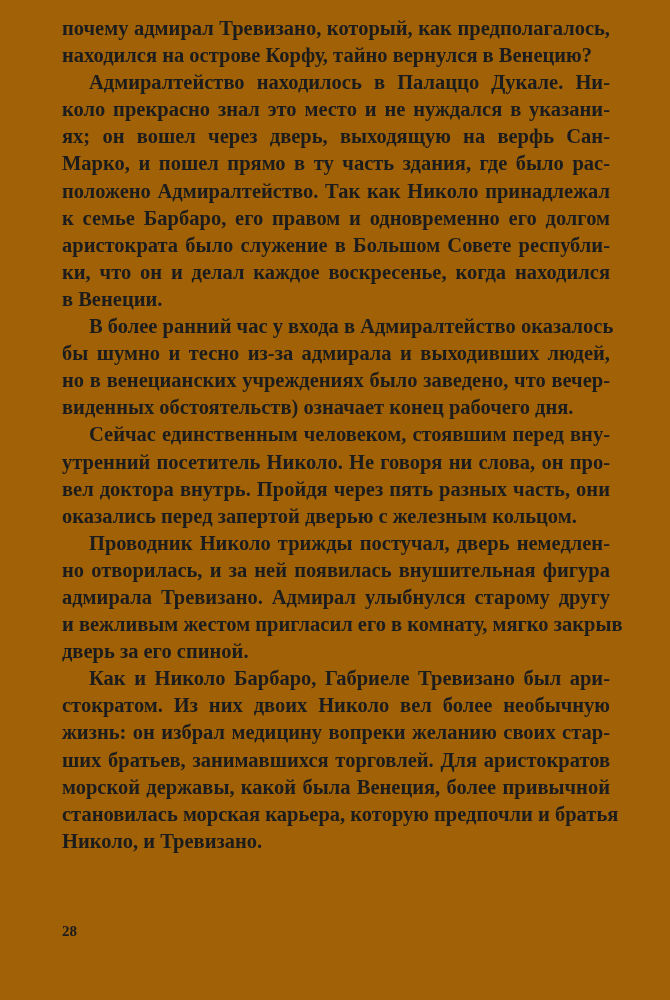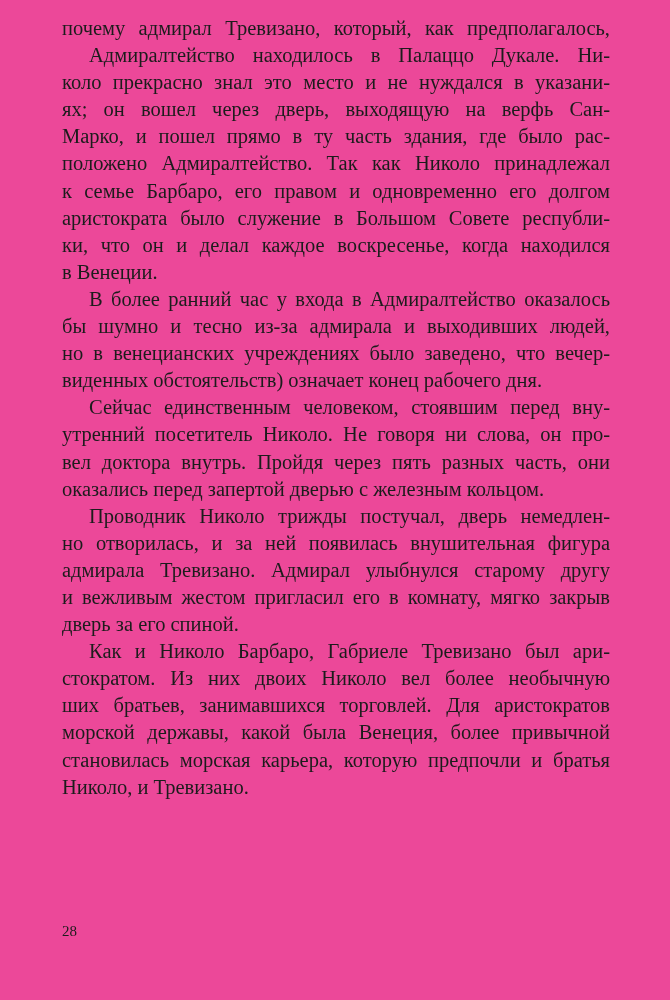--- a/index.html
+++ b/index.html
@@ -10,21 +10,22 @@
     overflow: hidden;
   }
   body {
     position: relative;
     font-family: "Liberation Serif", "DejaVu Serif", serif;
     color: #1c1c1c;
   }
   .page {
     position: absolute;
     inset: 0;
-    background: #ec4899;
+    background: #a16207;
+    font-weight: bold;
   }
   .text-block {
     position: absolute;
     left: 62px;
     top: 15px;
     width: 548px;
   }
   .line {
     height: 27.1px;
     line-height: 27.1px;
@@ -48,20 +49,21 @@
     line-height: 27px;
     color: #1c1c1c;
   }
 </style>
 </head>
 <body>
 
 <div class="page">
   <div class="text-block">
       <div class="line">почему адмирал Тревизано, который, как предполагалось,</div>
+      <div class="line end">находился на острове Корфу, тайно вернулся в Венецию?</div>
       <div class="line ind">Адмиралтейство находилось в Палаццо Дукале. Ни-</div>
       <div class="line">коло прекрасно знал это место и не нуждался в указани-</div>
       <div class="line">ях; он вошел через дверь, выходящую на верфь Сан-</div>
       <div class="line">Марко, и пошел прямо в ту часть здания, где было рас-</div>
       <div class="line">положено Адмиралтейство. Так как Николо принадлежал</div>
       <div class="line">к семье Барбаро, его правом и одновременно его долгом</div>
       <div class="line">аристократа было служение в Большом Совете республи-</div>
       <div class="line">ки, что он и делал каждое воскресенье, когда находился</div>
       <div class="line end">в Венеции.</div>
       <div class="line ind">В более ранний час у входа в Адмиралтейство оказалось</div>
@@ -72,19 +74,20 @@
       <div class="line">утренний посетитель Николо. Не говоря ни слова, он про-</div>
       <div class="line">вел доктора внутрь. Пройдя через пять разных часть, они</div>
       <div class="line end">оказались перед запертой дверью с железным кольцом.</div>
       <div class="line ind">Проводник Николо трижды постучал, дверь немедлен-</div>
       <div class="line">но отворилась, и за ней появилась внушительная фигура</div>
       <div class="line">адмирала Тревизано. Адмирал улыбнулся старому другу</div>
       <div class="line">и вежливым жестом пригласил его в комнату, мягко закрыв</div>
       <div class="line end">дверь за его спиной.</div>
       <div class="line ind">Как и Николо Барбаро, Габриеле Тревизано был ари-</div>
       <div class="line">стократом. Из них двоих Николо вел более необычную</div>
+      <div class="line">жизнь: он избрал медицину вопреки желанию своих стар-</div>
       <div class="line">ших братьев, занимавшихся торговлей. Для аристократов</div>
       <div class="line">морской державы, какой была Венеция, более привычной</div>
       <div class="line">становилась морская карьера, которую предпочли и братья</div>
       <div class="line end">Николо, и Тревизано.</div>
     </div>
   <div class="page-number">28</div>
 </div>
 
 </body></html>

